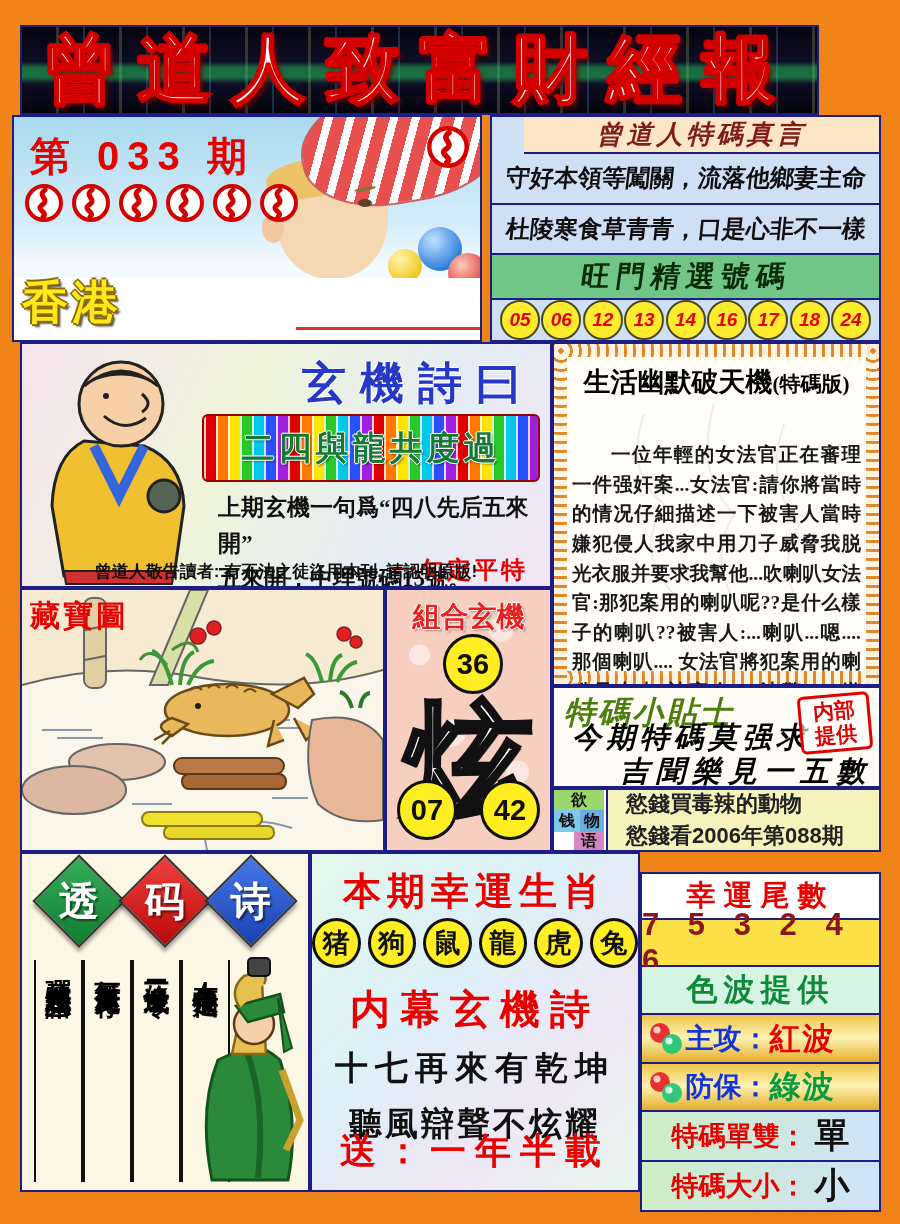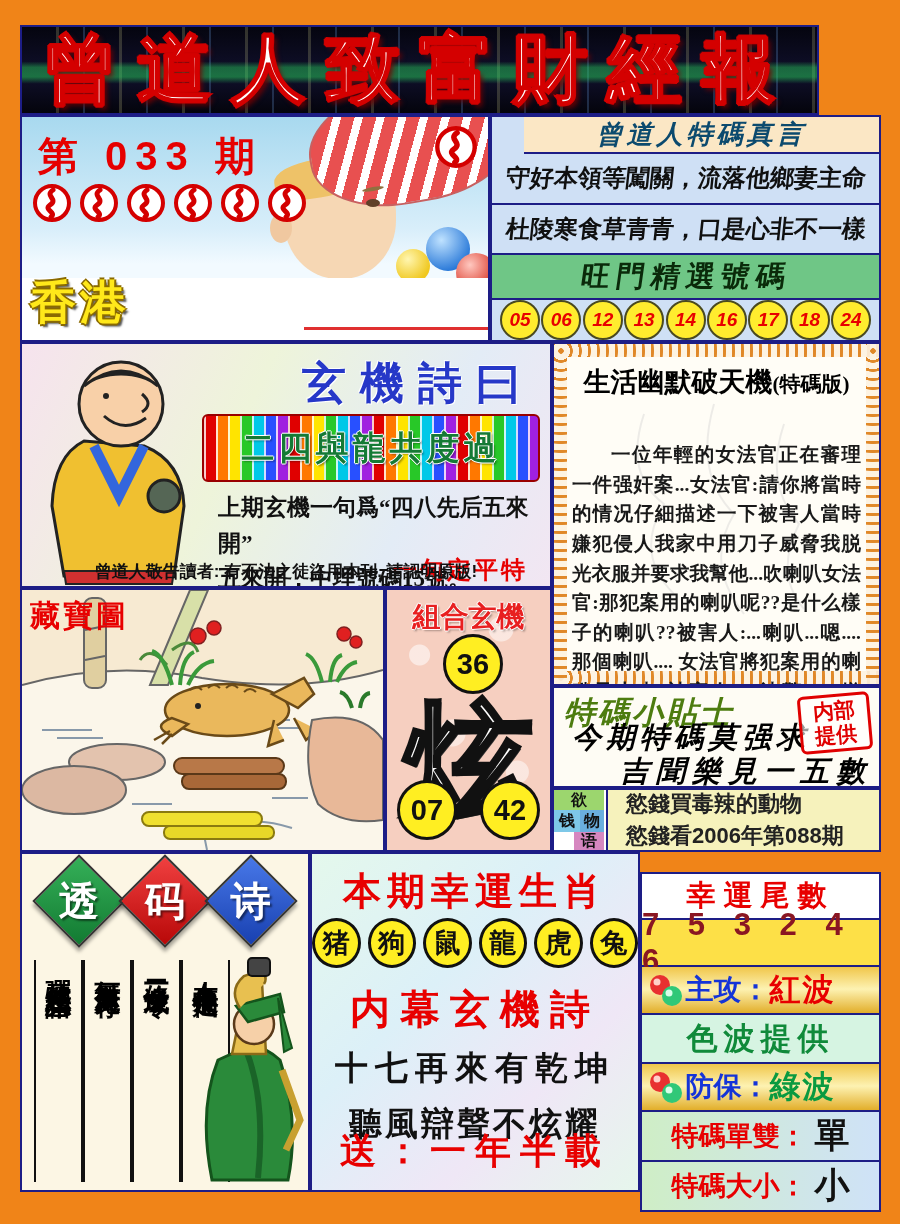--- a/index.html
+++ b/index.html
@@ -12,21 +12,21 @@
     background:
       linear-gradient(180deg,transparent 40%,rgba(40,210,90,.45) 47%,rgba(40,210,90,.5) 58%,transparent 66%),
       repeating-linear-gradient(90deg,transparent 0 34px,rgba(255,255,170,.18) 34px 37px,transparent 37px 61px,rgba(120,180,255,.22) 61px 63px),
       linear-gradient(180deg,#05050f,#10102c 55%,#04040c);
     display:flex;align-items:center;justify-content:center;}
   .masthead-title{color:#fff;font-weight:bold;font-size:74px;letter-spacing:20px;white-space:nowrap;
     -webkit-text-stroke:2px #d40000;
     text-shadow:2px 0 0 #c00,-2px 0 0 #c00,0 2px 0 #c00,0 -2px 0 #c00,4px 4px 5px rgba(120,0,0,.8);}
 
   
-  .photo-panel{left:20px;top:115px;width:470px;height:227px;
+  .photo-panel{left:12px;top:115px;width:470px;height:227px;
     background:linear-gradient(180deg,#a8d9ef,#d8eefa 50%,#f2faff 66%);}
   .issue{position:absolute;left:16px;top:12px;color:#e60000;font-weight:bold;font-size:40px;letter-spacing:8px;}
   .flame-row{position:absolute;left:10px;top:66px;display:flex;gap:7px;}
   .flame{width:40px;height:40px;}
   .corner-flame{position:absolute;right:10px;top:8px;width:44px;height:44px;}
   .scene{position:absolute;right:0;top:0;width:260px;height:168px;}
   .cap{position:absolute;right:-24px;top:-34px;width:200px;height:116px;border-radius:50% 50% 45% 45%;
        background:repeating-linear-gradient(115deg,#e85050 0 13px,#fff 13px 21px);transform:rotate(-10deg);
        border:2px solid #c86060;}
   .face{position:absolute;right:92px;top:40px;width:112px;height:122px;border-radius:46% 46% 48% 48%;background:#f6d7b4;}
@@ -39,21 +39,21 @@
   .toy-blue{right:18px;top:110px;width:44px;height:44px;background:radial-gradient(circle at 35% 30%,#bfe2ff,#2878d8 75%);}
   .toy-red{right:-8px;top:136px;width:40px;height:40px;background:radial-gradient(circle at 35% 30%,#ffc8c0,#d83020 75%);}
   .white-cover{position:absolute;left:0;right:0;bottom:0;height:62px;background:#fff;}
   .hk-label{position:absolute;left:8px;bottom:6px;font-size:46px;font-weight:bold;color:#ffe81a;letter-spacing:4px;
     text-shadow:2px 0 0 #8a6a00,-2px 0 0 #8a6a00,0 2px 0 #8a6a00,0 -2px 0 #8a6a00,3px 3px 2px #555;}
   .red-line{position:absolute;left:282px;right:0;bottom:10px;height:3px;background:#e03030;}
 
   
   .maxim-panel{left:490px;top:115px;width:391px;height:227px;background:#cfe0f5;display:flex;flex-direction:column;}
   .maxim-title{height:36px;background:#fbe7c5;border-bottom:2px solid #1d1d86;display:flex;align-items:center;justify-content:center;
-    color:#0c4a6e;font-weight:bold;font-size:26px;letter-spacing:4px;font-style:italic;margin-left:32px;}
+    color:#7f1d1d;font-weight:bold;font-size:26px;letter-spacing:4px;font-style:italic;margin-left:32px;}
   .maxim-line{height:50px;border-bottom:2px solid #1d1d86;display:flex;align-items:center;justify-content:center;
     color:#101010;font-weight:bold;font-size:24px;white-space:nowrap;transform-origin:left;}
   .maxim-line span{display:inline-block;transform:skewX(-6deg);}
   .hot-title{height:44px;background:#6fc686;border-bottom:2px solid #1d1d86;display:flex;align-items:center;justify-content:center;}
   .hot-title span{color:#0a2a0a;font-weight:bold;font-size:29px;letter-spacing:6px;transform:skewX(-8deg);}
   .balls-row{flex:1;display:flex;align-items:center;justify-content:space-between;padding:0 8px;}
   .ball{width:36px;height:36px;border-radius:50%;background:#ffec2e;border:2px solid #4a4a20;
     display:flex;align-items:center;justify-content:center;color:#e80000;font-weight:bold;font-size:19px;font-style:italic;}
 
   
@@ -413,31 +413,31 @@
     </div>
     <div class="z-inner">内幕玄機詩</div>
     <div class="z-poem1">十七再來有乾坤</div>
     <div class="z-poem2">聽風辯聲不炫耀</div>
     <div class="z-gift">送：一年半載</div>
   </div>
 
   <div class="panel stack-panel">
     <div class="srow s-tail-title">幸運尾數</div>
     <div class="srow s-tail-nums">7 5 3 2 4 6</div>
+    <div class="srow s-wave">色波提供</div>
     <div class="srow s-gold">
       <svg class="balls-icon" width="36" height="34" viewBox="0 0 36 34">
         <circle cx="12" cy="11" r="10" fill="#e83030"></circle>
           <circle cx="9" cy="8" r="3.5" fill="#ffd0c8"></circle>
         <circle cx="24" cy="22" r="10" fill="#30c878"></circle>
           <circle cx="21" cy="19" r="3.5" fill="#d8ffe8"></circle>
       </svg>
       <span class="s-label-blue">主攻：</span>
       <span class="s-val-red">紅波</span>
     </div>
-    <div class="srow s-wave">色波提供</div>
     <div class="srow s-gold">
       <svg class="balls-icon" width="36" height="34" viewBox="0 0 36 34">
         <circle cx="12" cy="11" r="10" fill="#e83030"></circle>
           <circle cx="9" cy="8" r="3.5" fill="#ffd0c8"></circle>
         <circle cx="24" cy="22" r="10" fill="#30c878"></circle>
           <circle cx="21" cy="19" r="3.5" fill="#d8ffe8"></circle>
       </svg>
       <span class="s-label-blue">防保：</span>
       <span class="s-val-green">綠波</span>
     </div>

